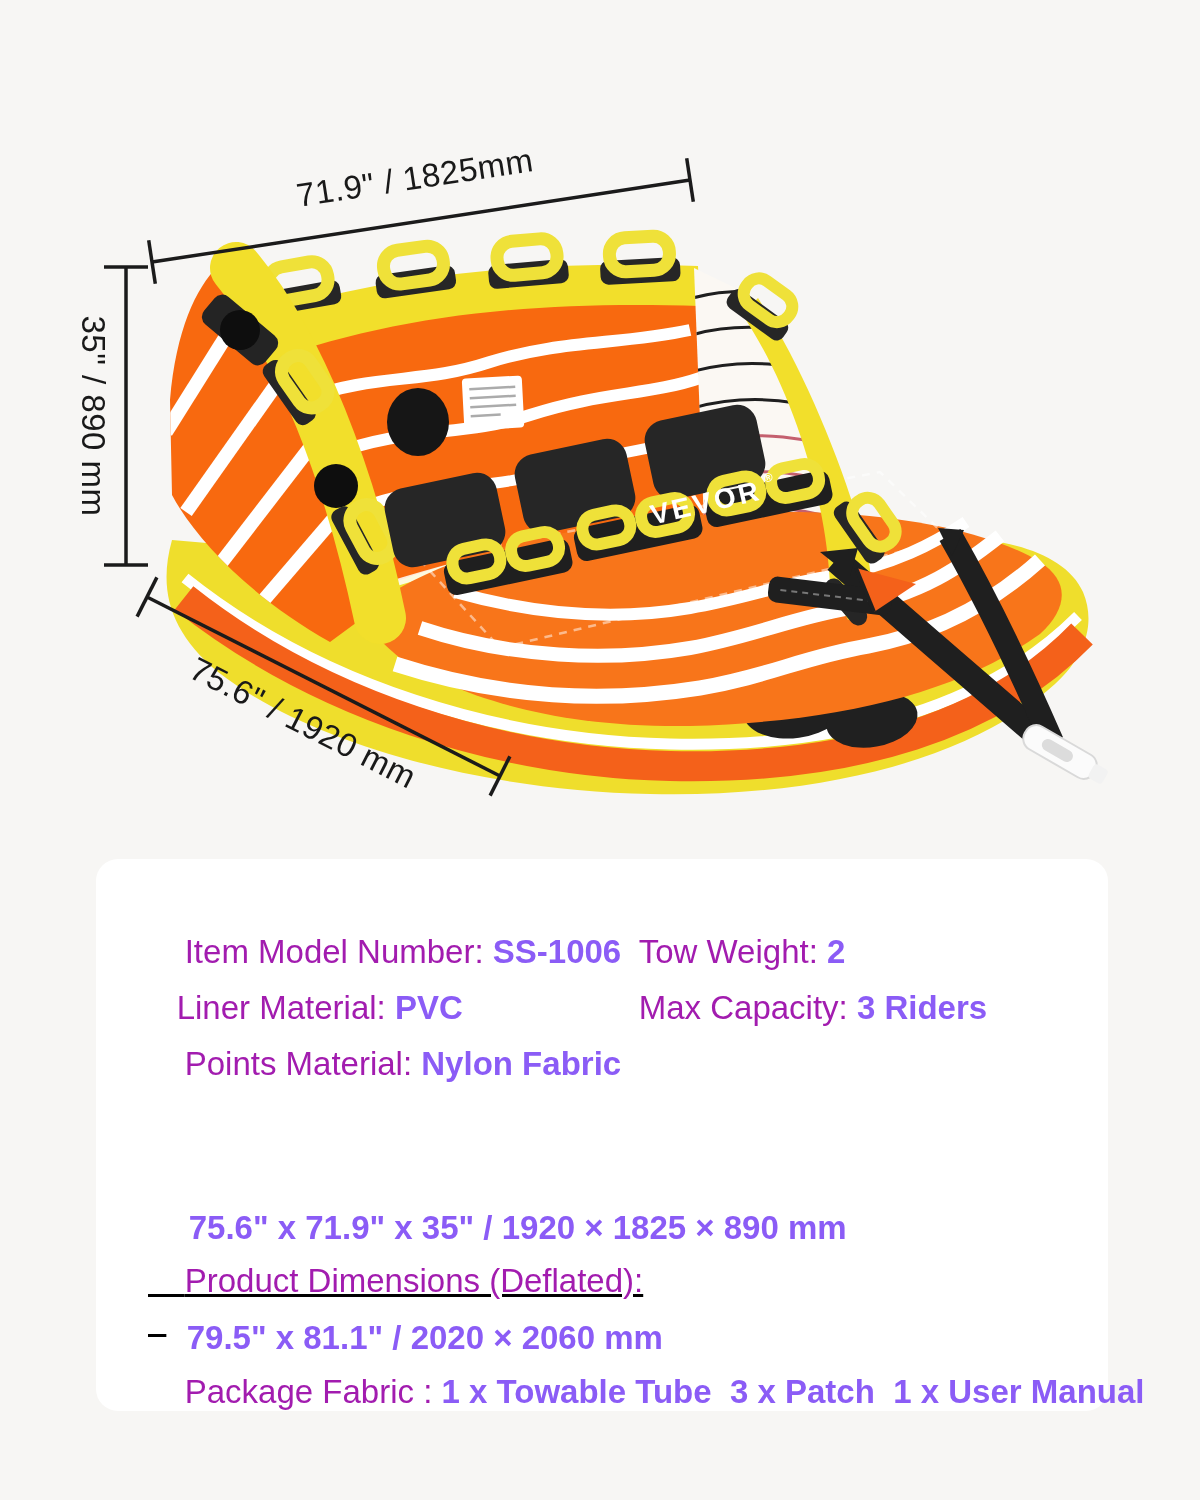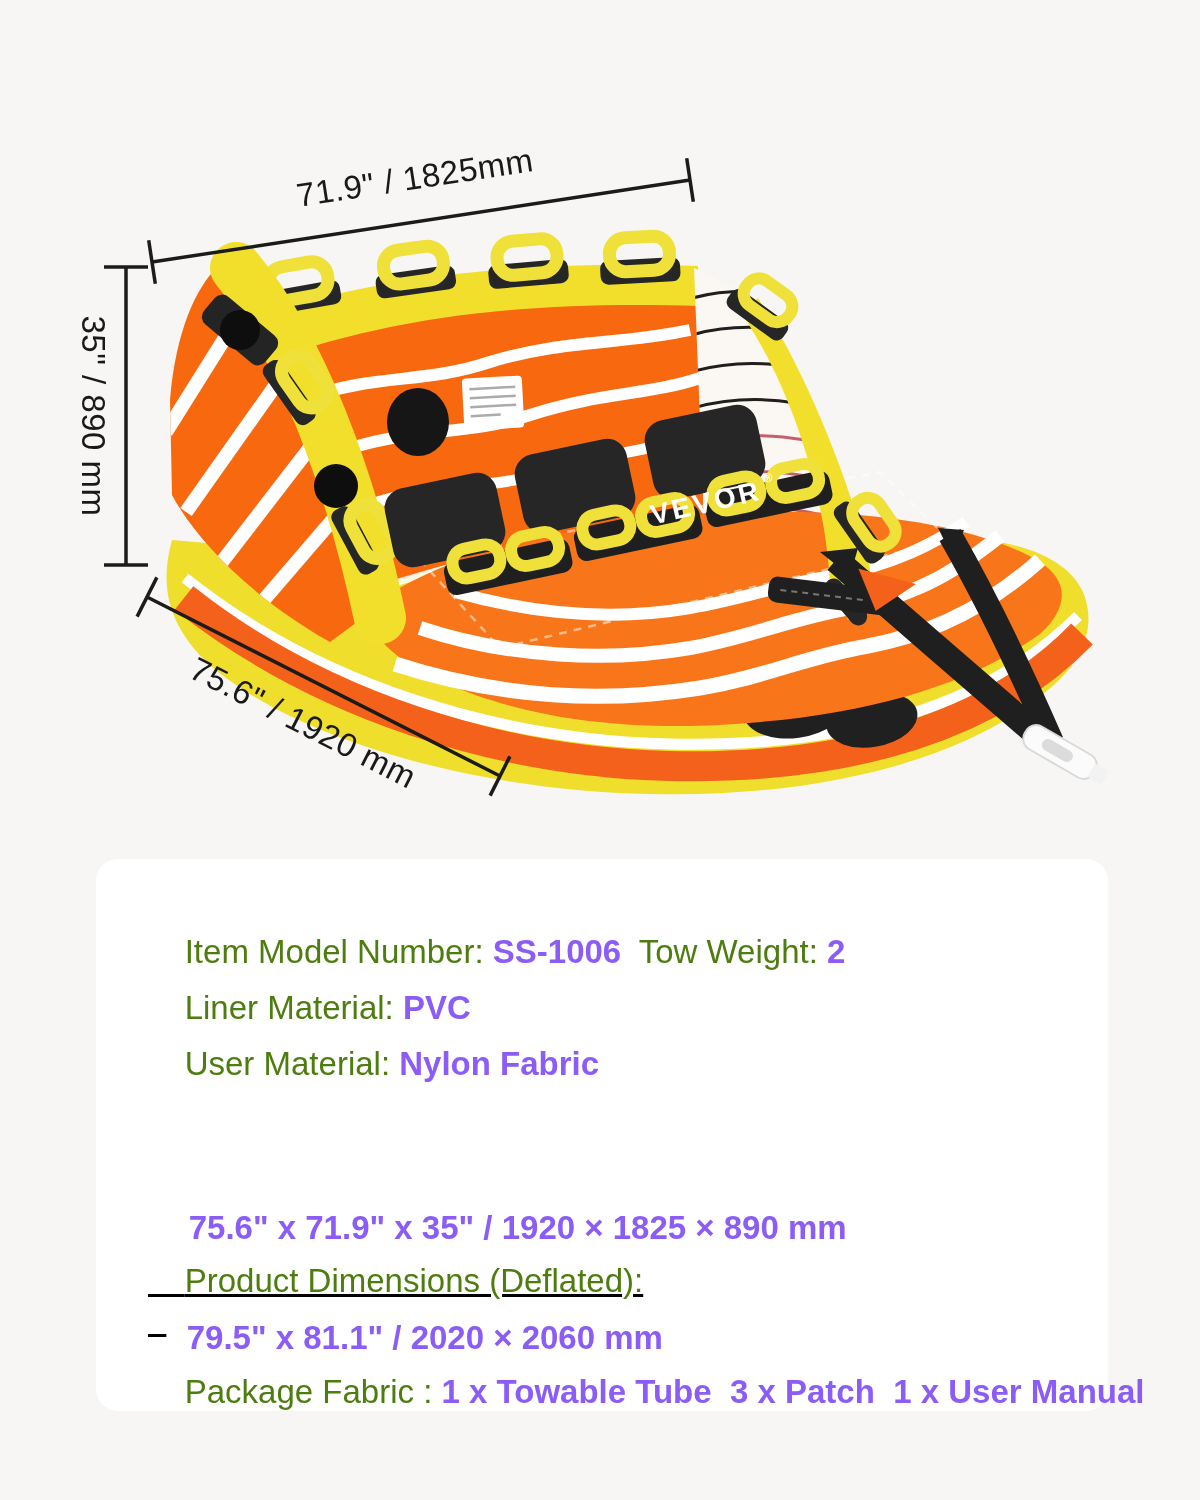--- a/index.html
+++ b/index.html
@@ -7,21 +7,21 @@
   .stage{position:relative;width:1200px;height:1500px;background:#F7F6F4;overflow:hidden;}
   .hero{position:absolute;left:0;top:0;width:1200px;height:860px;}
   .art{position:absolute;left:0;top:0;width:1200px;height:860px;display:block;}
   .dim{position:absolute;font-size:33px;font-weight:500;color:#191919;text-align:center;
        height:40px;line-height:40px;letter-spacing:.5px;white-space:nowrap;}
   .dim-top{left:215px;top:158px;width:400px;transform:rotate(-8.7deg);}
   .dim-left{left:-57px;top:396px;width:300px;transform:rotate(90deg);}
   .dim-bottom{left:103px;top:703px;width:400px;transform:rotate(27deg);}
   .card{position:absolute;left:96px;top:859px;width:1012px;height:552px;background:#FFFFFF;border-radius:22px;}
   .row{position:absolute;height:40px;line-height:40px;font-size:33px;white-space:pre-wrap;}
-  .lbl{color:#4d7c0f;font-weight:400;}
+  .lbl{color:#a21caf;font-weight:400;}
   .val{color:#8b5cf6;font-weight:700;white-space:pre-wrap;}
   svg text.logo{font-family:"Liberation Sans", sans-serif;font-weight:700;fill:#FFFFFF;
        font-size:28px;letter-spacing:3px;}
   svg text.reg{font-family:"Liberation Sans", sans-serif;font-weight:700;fill:#FFFFFF;font-size:12px;}
 </style>
 </head>
 <body>
 
 <div class="stage">
 
@@ -228,25 +228,28 @@
   </div>
 
   <div class="card"></div>
 
   <div class="row" style="left:148px;top:892px;">
     <span class="lbl">Item Model Number: </span><span class="val">SS-1006</span>
   </div>
   <div class="row" style="left:602px;top:892px;">
     <span class="lbl">Tow Weight: </span><span class="val">2</span>
   </div>
-  <div class="row" style="left:148px;top:948px;">
+  <div class="row" style="left:140px;top:948px;">
     <span class="lbl">Liner Material: </span><span class="val">PVC</span>
   </div>
+  <div class="row" style="left:602px;top:948px;">
+    <span class="lbl">Max Capacity: </span><span class="val">3 Riders</span>
+  </div>
   <div class="row" style="left:148px;top:1004px;">
-    <span class="lbl">User Material: </span><span class="val">Nylon Fabric</span>
+    <span class="lbl">Points Material: </span><span class="val">Nylon Fabric</span>
   </div>
   <div class="row" style="left:152px;top:1168px;">
     <span class="val">75.6" x 71.9" x 35" / 1920 × 1825 × 890 mm</span>
   </div>
   <div class="row" style="left:148px;top:1221px;text-decoration:underline;">
     <span class="lbl">Product Dimensions (Deflated):</span>
   </div>
   <div class="row" style="left:150px;top:1278px;">
     <span class="val">79.5" x 81.1" / 2020 × 2060 mm</span>
   </div>

